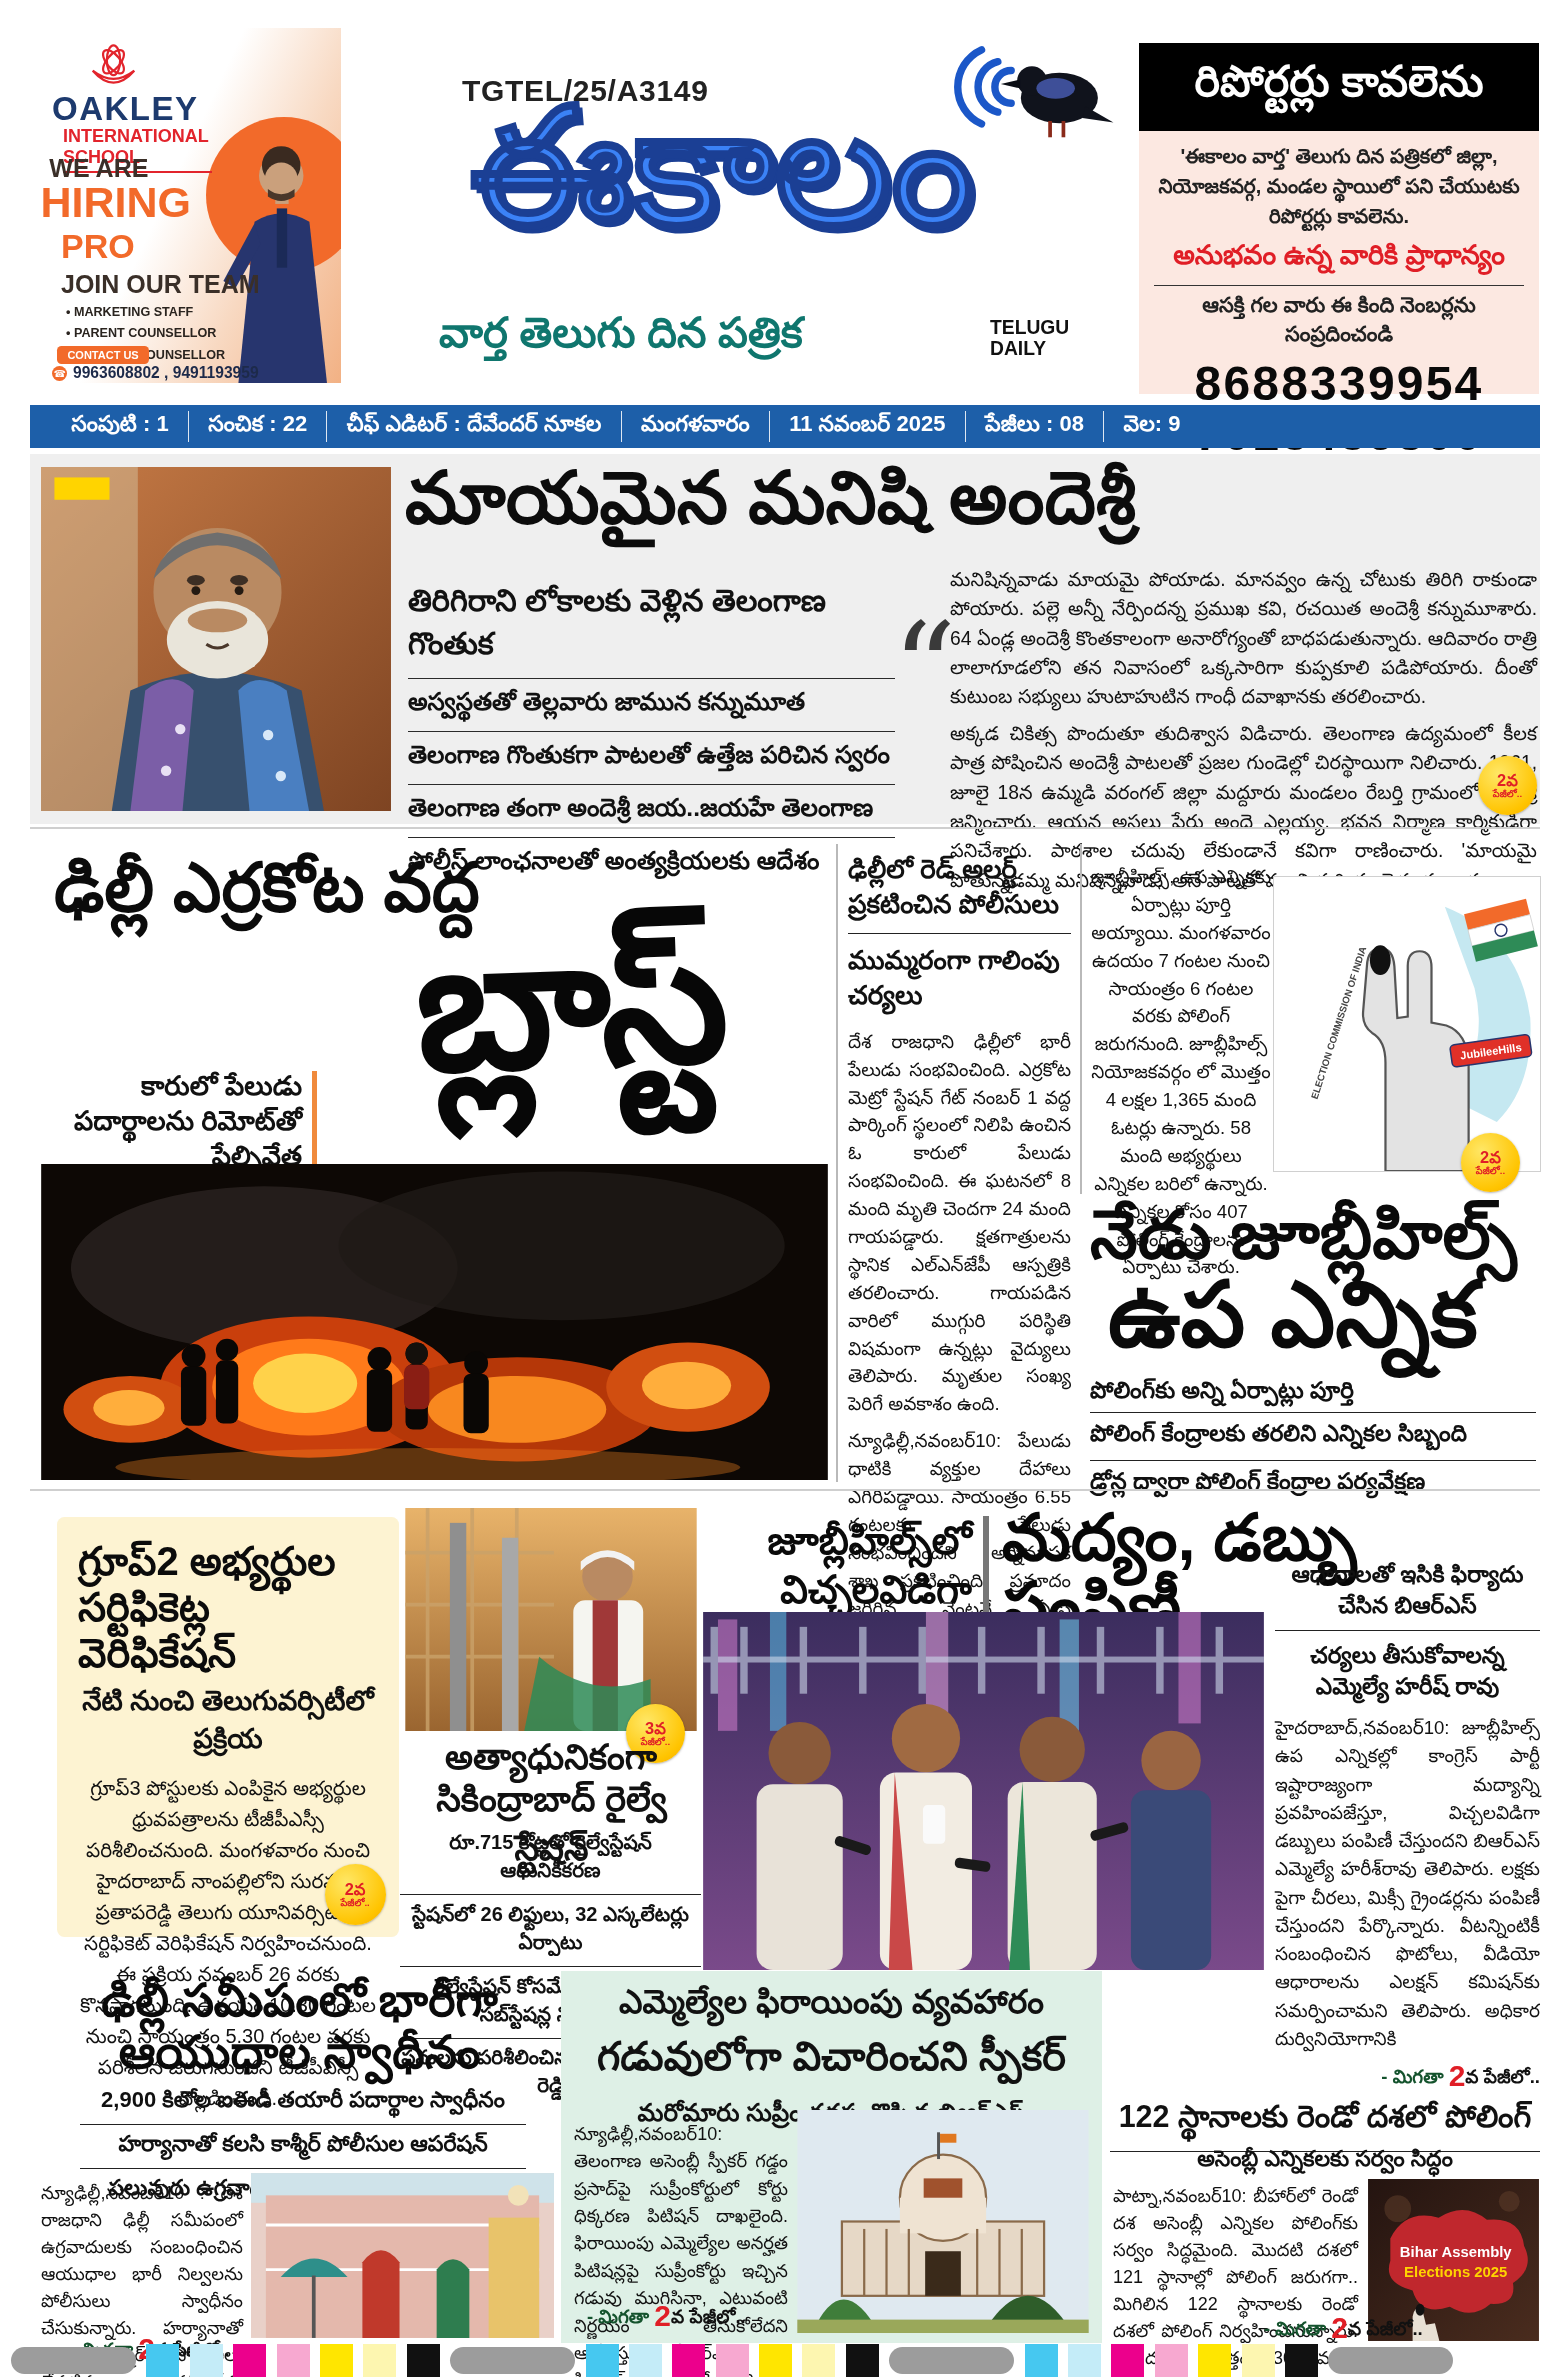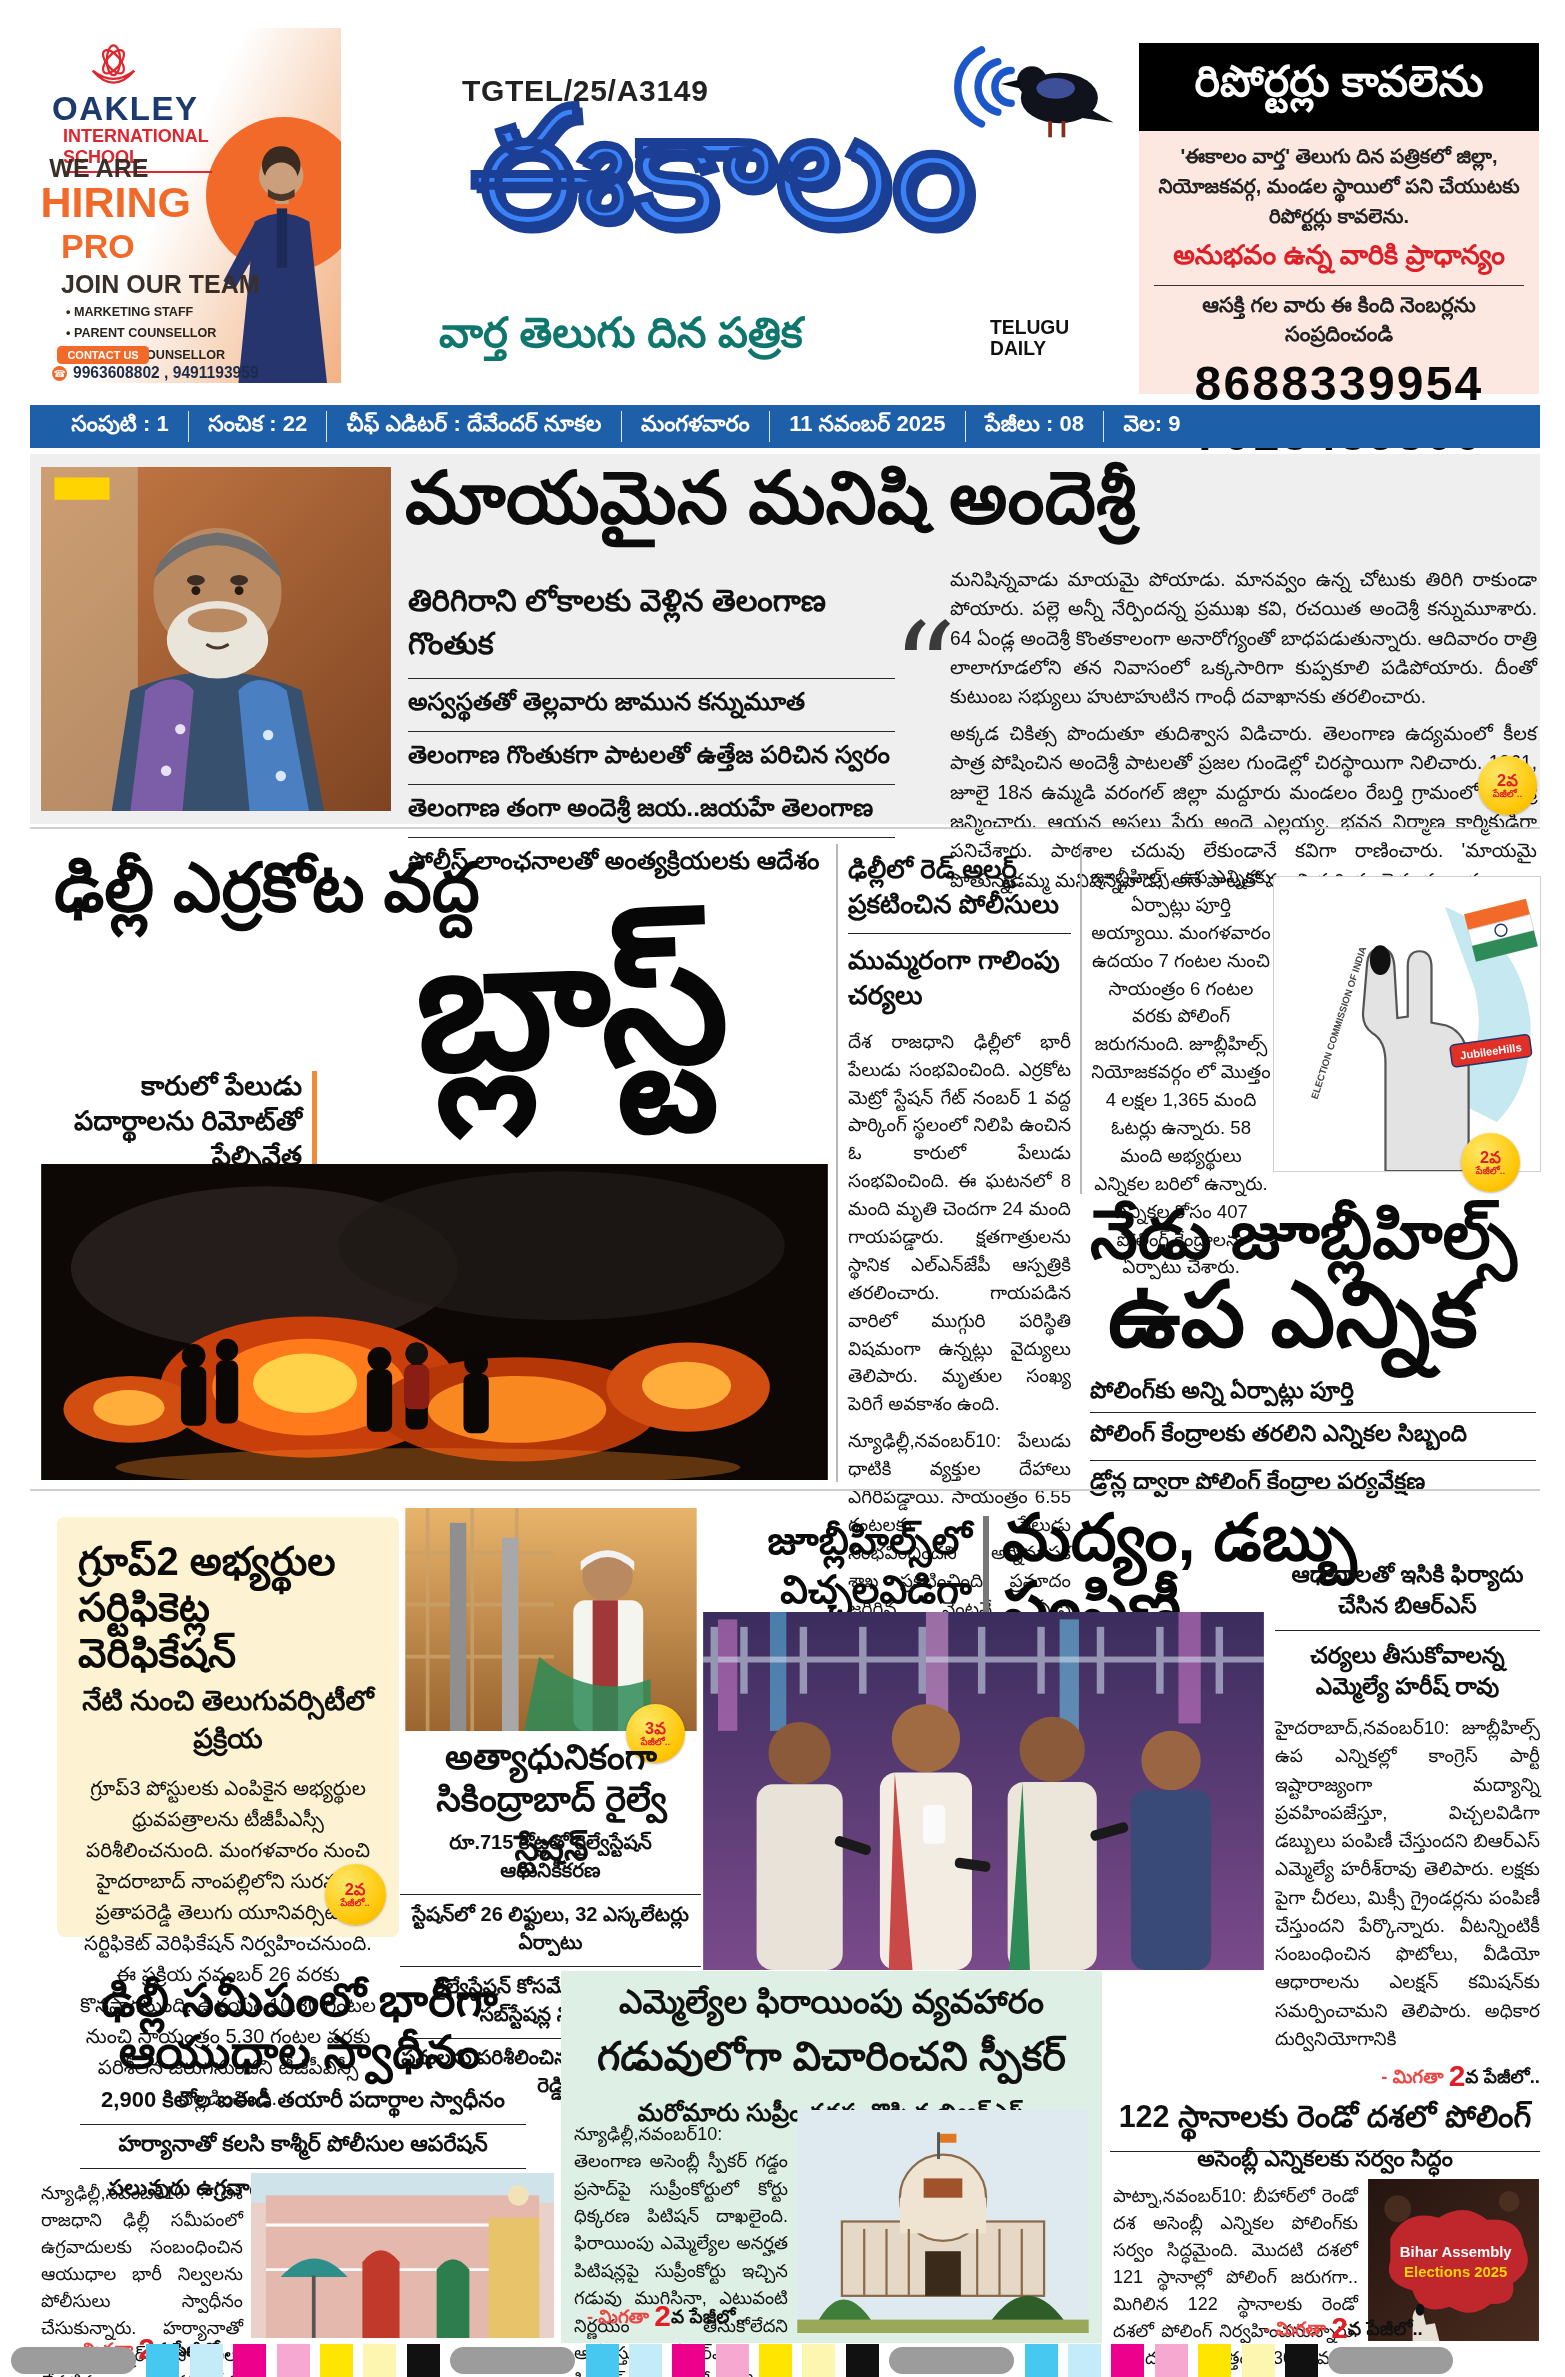--- a/index.html
+++ b/index.html
@@ -10,21 +10,21 @@
   .c{text-align:center;}
   .r{text-align:right;}
   .j{text-align:justify;}
   .vline{background:#b9b9b9;width:1.5px;}
   .badge{border-radius:50%;background:radial-gradient(circle at 35% 30%,#ffe766,#ffc400 70%,#f5a800);
          display:flex;flex-direction:column;align-items:center;justify-content:center;
          color:#e01e26;font-weight:bold;line-height:1.05;box-shadow:0 0.7px 2.2px rgba(0,0,0,.35);}
   .badge .t{font-size:16.4px;} .badge .s{font-size:9.7px;}
   .more{color:#111;font-weight:bold;font-size:18.6px;}
   .more .num{color:#e01e26;font-size:30px;vertical-align:-3px;}
-  .more .pre{color:#ef4444;}
+  .more .pre{color:#14532d;}
   
   .oakley{left:30px;top:28px;width:311px;height:355px;background:linear-gradient(115deg,#ffffff 45%,#f8d9c2 70%,#f2b184);overflow:hidden;}
   .oak-circle{left:176px;top:89px;width:156px;height:156px;border-radius:50%;background:#f26a2a;}
   .reporters{left:1139px;top:43px;width:400px;height:341px;}
   .rep-title{background:#000;color:#fff;height:88px;display:flex;align-items:center;justify-content:center;font-size:43px;font-weight:bold;}
   .rep-body{background:#fce8e1;height:253px;padding:10.4px 15px 0;}
   .masthead-title{font-weight:bold;color:#3b82f6;-webkit-text-stroke:3px #1b3f94;text-shadow:4.5px 4.5px 0 #1b3f94;}
   .bluebar{left:30px;top:405px;width:1510px;height:43px;background:#1d5fa9;color:#fff;display:flex;align-items:center;font-size:22px;font-weight:bold;}
   .bluebar span{padding:0 19.3px;border-left:1.5px solid rgba(255,255,255,.85);}
   .bluebar span:first-child{border-left:none;margin-left:22px;}

